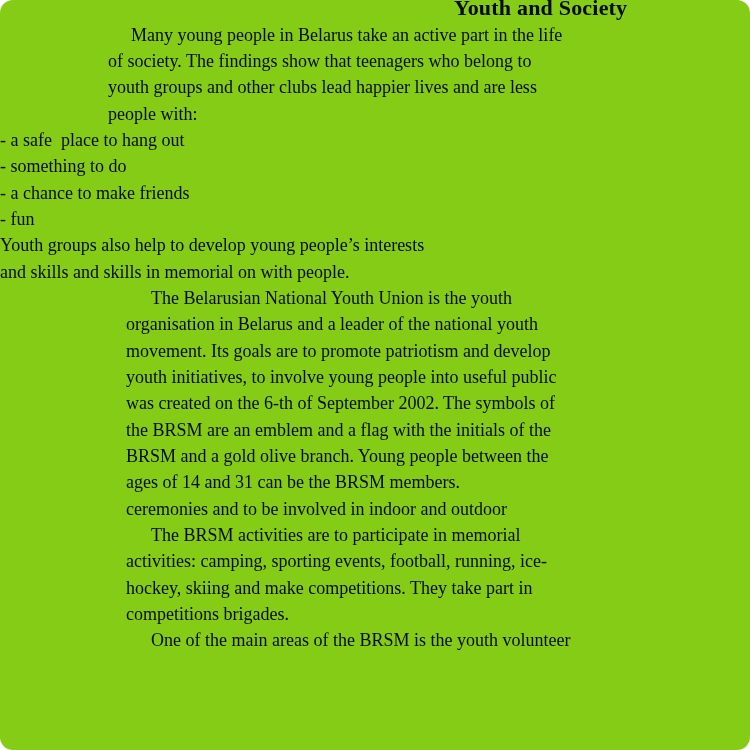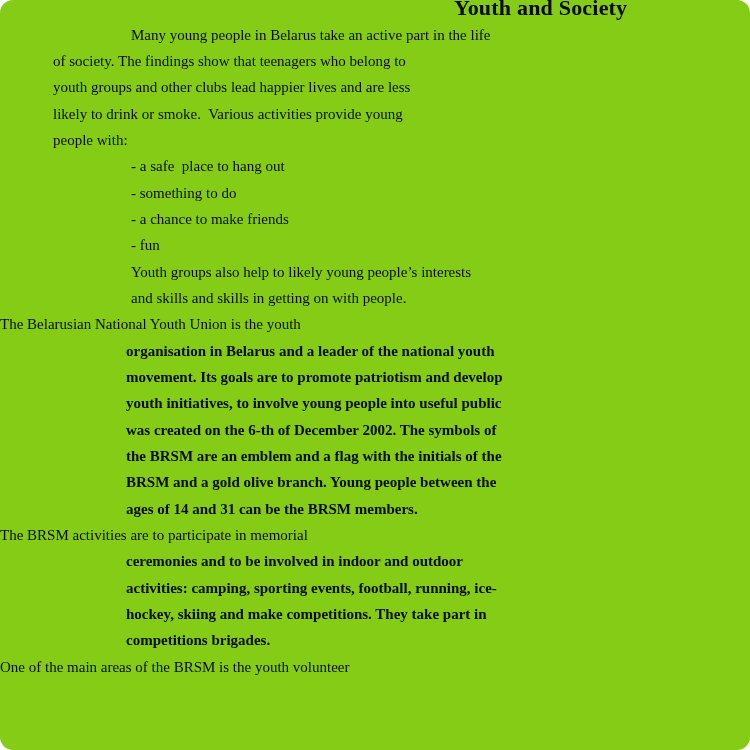--- a/index.html
+++ b/index.html
@@ -32,55 +32,54 @@
   }
   .doc-body {
     position: absolute;
     left: 0;
     top: 21.5px;
     right: 0;
   }
   .line {
     height: 26.35px;
     line-height: 26.35px;
-    font-size: 15px;
+    font-size: 18px;
     white-space: pre;
     color: #0a0a0a;
   }
   .ind-first1 { padding-left: 131px; }  
-  .ind-body1  { padding-left: 53px; }  
-  .ind-list   { padding-left: 131px; }  
-  .ind-first2 { }  
-  .ind-cont   { padding-left: 126px; font-weight: bold; }  
+  .ind-body1  { padding-left: 108px; }  
+  .ind-list   { }  
+  .ind-first2 { padding-left: 151px; }  
+  .ind-cont   { padding-left: 126px; }  
 </style>
 </head>
 <body>
 
 <div class="page">
   <h1 class="doc-title">Youth and Society</h1>
   <div class="doc-body">
       <div class="line ind-first1">Many young people in Belarus take an active part in the life</div>
       <div class="line ind-body1">of society. The findings show that teenagers who belong to</div>
       <div class="line ind-body1">youth groups and other clubs lead happier lives and are less</div>
-      <div class="line ind-body1">likely to drink or smoke.  Various activities provide young</div>
       <div class="line ind-body1">people with:</div>
       <div class="line ind-list">- a safe  place to hang out</div>
       <div class="line ind-list">- something to do</div>
       <div class="line ind-list">- a chance to make friends</div>
       <div class="line ind-list">- fun</div>
-      <div class="line ind-list">Youth groups also help to likely young people’s interests</div>
-      <div class="line ind-list">and skills and skills in getting on with people.</div>
+      <div class="line ind-list">Youth groups also help to develop young people’s interests</div>
+      <div class="line ind-list">and skills and skills in memorial on with people.</div>
       <div class="line ind-first2">The Belarusian National Youth Union is the youth</div>
       <div class="line ind-cont">organisation in Belarus and a leader of the national youth</div>
       <div class="line ind-cont">movement. Its goals are to promote patriotism and develop</div>
       <div class="line ind-cont">youth initiatives, to involve young people into useful public</div>
-      <div class="line ind-cont">was created on the 6-th of December 2002. The symbols of</div>
+      <div class="line ind-cont">was created on the 6-th of September 2002. The symbols of</div>
       <div class="line ind-cont">the BRSM are an emblem and a flag with the initials of the</div>
       <div class="line ind-cont">BRSM and a gold olive branch. Young people between the</div>
       <div class="line ind-cont">ages of 14 and 31 can be the BRSM members.</div>
+      <div class="line ind-cont">ceremonies and to be involved in indoor and outdoor</div>
       <div class="line ind-first2">The BRSM activities are to participate in memorial</div>
-      <div class="line ind-cont">ceremonies and to be involved in indoor and outdoor</div>
       <div class="line ind-cont">activities: camping, sporting events, football, running, ice-</div>
       <div class="line ind-cont">hockey, skiing and make competitions. They take part in</div>
       <div class="line ind-cont">competitions brigades.</div>
       <div class="line ind-first2">One of the main areas of the BRSM is the youth volunteer</div>
     </div>
 </div>
 
 </body></html>

